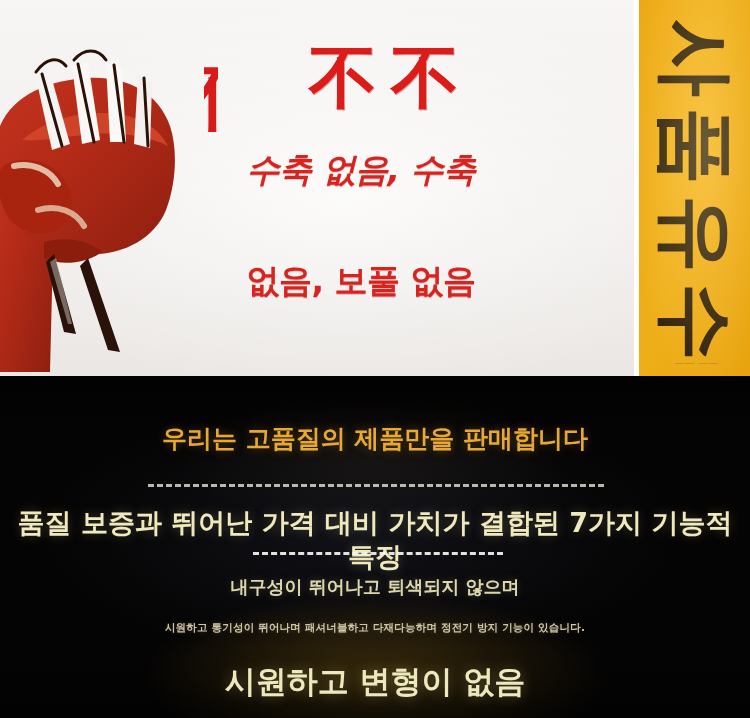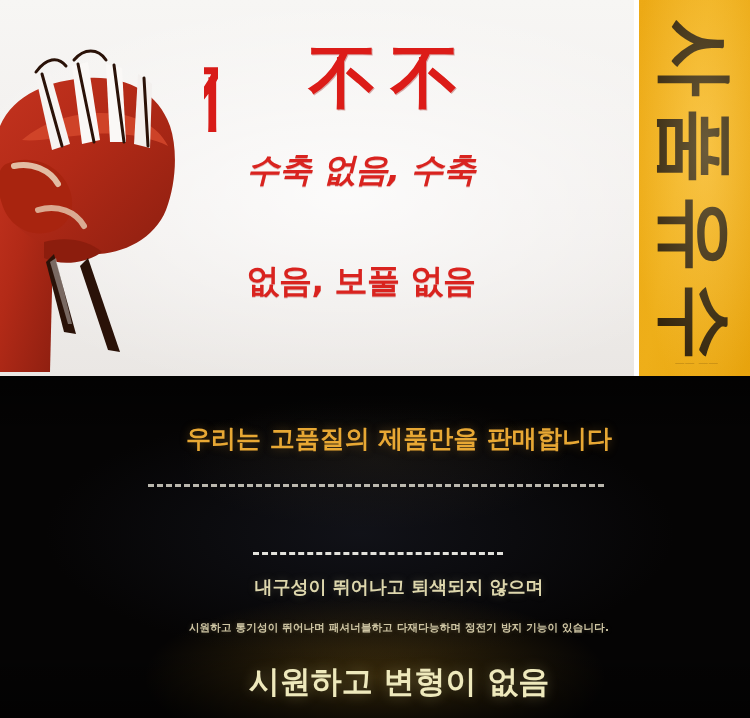--- a/index.html
+++ b/index.html
@@ -97,21 +97,20 @@
     text-align:center;
     font-size:9px; letter-spacing:1px;
     color:rgba(120,80,5,.45);
   }
 
   
   #dark-panel{
     position:absolute; left:0; top:376px; width:750px; height:342px;
     background:#050404;
     overflow:hidden;
-    padding-left:24px;
   }
   
   #dark-panel:before{
     content:""; position:absolute; inset:0;
     background:
       radial-gradient(ellipse 330px 120px at 50% 88%, rgba(190,140,30,.30) 0%, rgba(90,60,10,0) 70%),
       radial-gradient(ellipse 420px 170px at 48% 46%, rgba(45,50,70,.30) 0%, rgba(10,12,18,0) 75%),
       radial-gradient(ellipse 260px 90px at 50% 25%, rgba(60,50,30,.25) 0%, rgba(10,10,10,0) 75%);
     pointer-events:none;
   }
@@ -234,20 +233,21 @@
     </div>
 
   </div>
 
   <div id="dark-panel">
 
     <div class="dk" id="dk-head-1">우리는 고품질의 제품만을 판매합니다</div>
 
     <div id="divider-1"></div>
 
+    <div class="dk" id="dk-head-2">품질 보증과 뛰어난 가격 대비 가치가 결합된 7가지 기능적 특징</div>
 
     <div id="divider-2"></div>
 
     <div class="dk" id="dk-sub-1">내구성이 뛰어나고 퇴색되지 않으며</div>
 
     <div class="dk" id="dk-fine">시원하고 통기성이 뛰어나며 패셔너블하고 다재다능하며 정전기 방지 기능이 있습니다.</div>
 
     <div class="dk" id="dk-head-3">시원하고 변형이 없음</div>
 
   </div>

